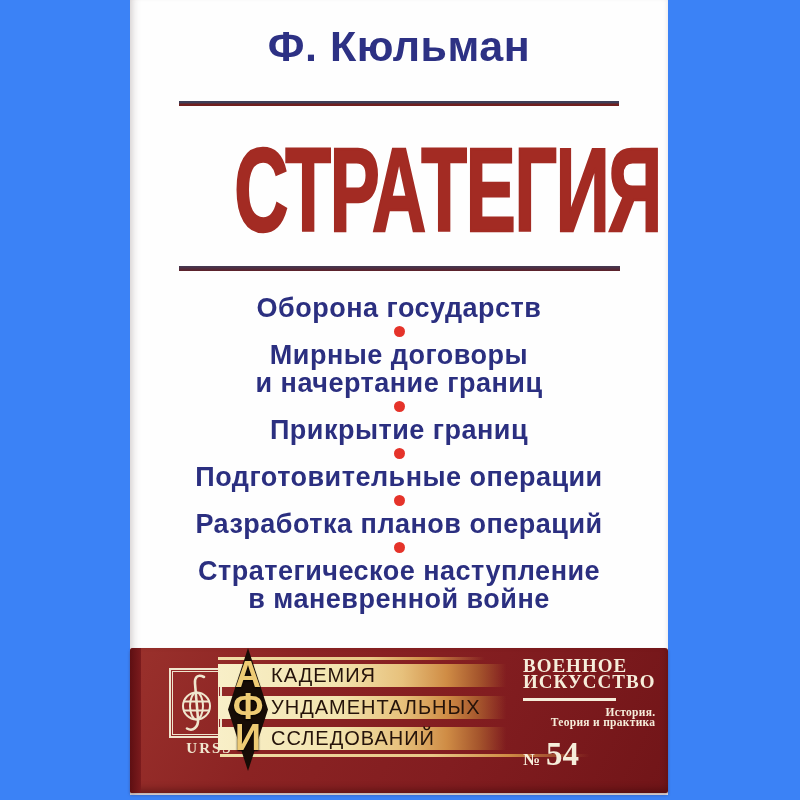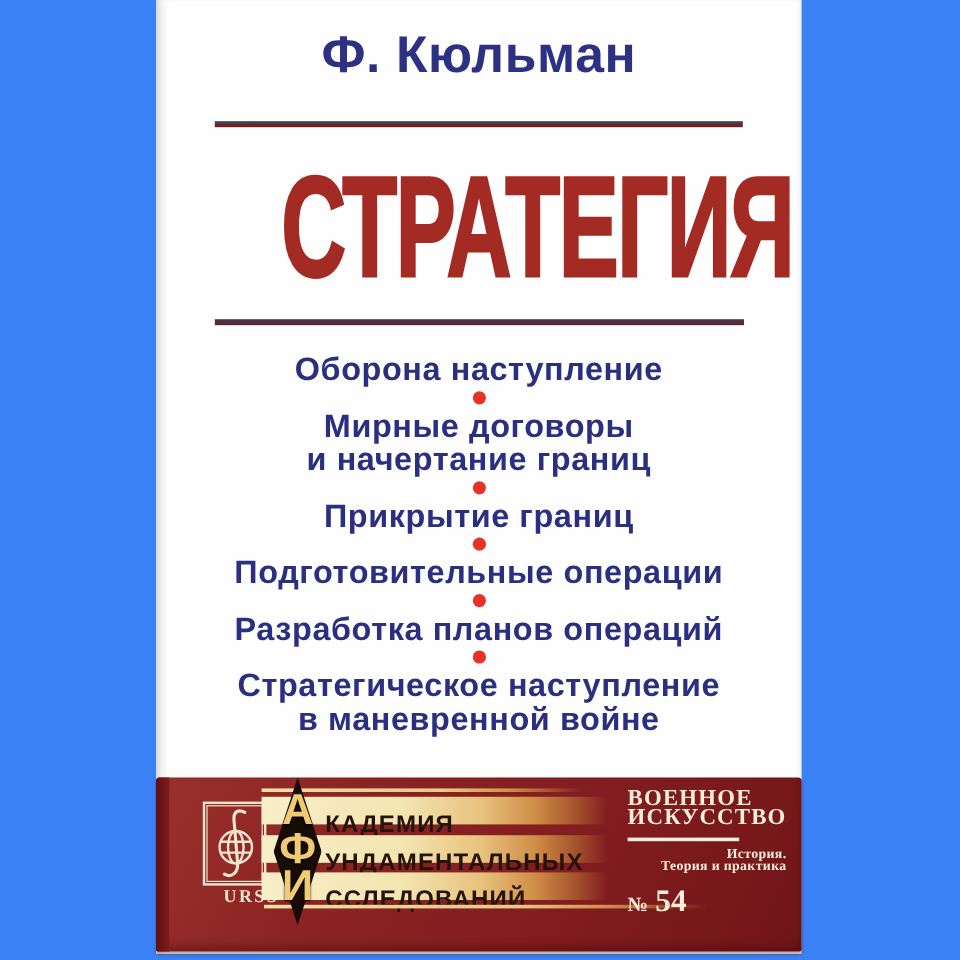--- a/index.html
+++ b/index.html
@@ -44,56 +44,56 @@
               letter-spacing:2px;color:#f0e6ce;}
 
   .emblem{position:absolute;left:85px;top:9px;width:410px;height:115px;}
   .stripe{position:absolute;height:3px;
           background:linear-gradient(to right,#f0dfa8 0%,#e8c887 55%,#cf8c45 75%,rgba(139,33,35,0) 96%);}
   .stripe-top{left:3px;top:0;width:278px;}
   .stripe-bottom{left:5px;top:97px;width:385px;}
   .bar{position:absolute;left:3px;width:297px;height:23px;
        background:linear-gradient(to right,#f8efc8 0%,#f3e5b0 40%,#e7c17c 62%,#cf8c45 77%,#a4542c 88%,rgba(139,33,35,0) 97%);}
   .bar1{top:7px;} .bar2{top:39px;} .bar3{top:70px;}
-  .bar-text{padding-left:53px;line-height:23px;font-size:20px;font-weight:bold;
-            color:#25130a;letter-spacing:1px;white-space:nowrap;margin-top:12px;}
+  .bar-text{padding-left:53px;line-height:23px;font-size:20px;font-weight:normal;
+            color:#25130a;letter-spacing:1px;white-space:nowrap;}
   .diamond{position:absolute;left:13px;top:-9px;width:40px;height:123px;background:#170c06;
            clip-path:polygon(50% 0,100% 50%,50% 100%,0 50%);}
   .afi-letter{position:absolute;left:13px;width:40px;text-align:center;font-size:36px;
               line-height:36px;font-weight:bold;color:#eecb74;text-shadow:0 1px 2px #000;}
   .afi-a{top:0;} .afi-f{top:32px;} .afi-i{top:63px;}
 
   .series-info{position:absolute;left:393px;top:10px;color:#f6edda;}
   .si-title{font-family:Liberation Serif, serif;font-weight:bold;font-size:19px;
             line-height:16px;letter-spacing:1px;white-space:pre-line;}
   .si-rule{margin-top:8px;width:93px;height:3px;background:#f6edda;}
   .si-sub{margin-top:6px;font-family:"Liberation Serif",serif;font-weight:bold;
           font-size:11.5px;line-height:10px;white-space:pre-line;letter-spacing:.3px;text-align:right;}
   .si-num{margin-top:9px;font-family:"Liberation Serif",serif;font-weight:bold;}
   .si-num .sign{font-size:17px;}
-  .si-num .num{font-size:26px;margin-left:6px;margin-top:36px;}
+  .si-num .num{font-size:33px;margin-left:6px;margin-top:36px;}
 </style>
 </head>
 <body>
 
 <div class="canvas">
   <div class="cover">
 
     <div class="author">Ф. Кюльман</div>
 
     <div class="rule-top"></div>
 
     <div class="title-wrap">
       <span class="title">СТРАТЕГИЯ</span>
     </div>
 
     <div class="rule-bottom"></div>
 
     <div class="topics">
-      <div class="topic">Оборона наступление</div>
+      <div class="topic">Оборона государств</div>
       <div class="dot"></div>
       <div class="topic">Мирные договоры
 и начертание границ</div>
       <div class="dot"></div>
       <div class="topic">Прикрытие границ</div>
       <div class="dot"></div>
       <div class="topic">Подготовительные операции</div>
       <div class="dot"></div>
       <div class="topic">Разработка планов операций</div>
       <div class="dot"></div>

